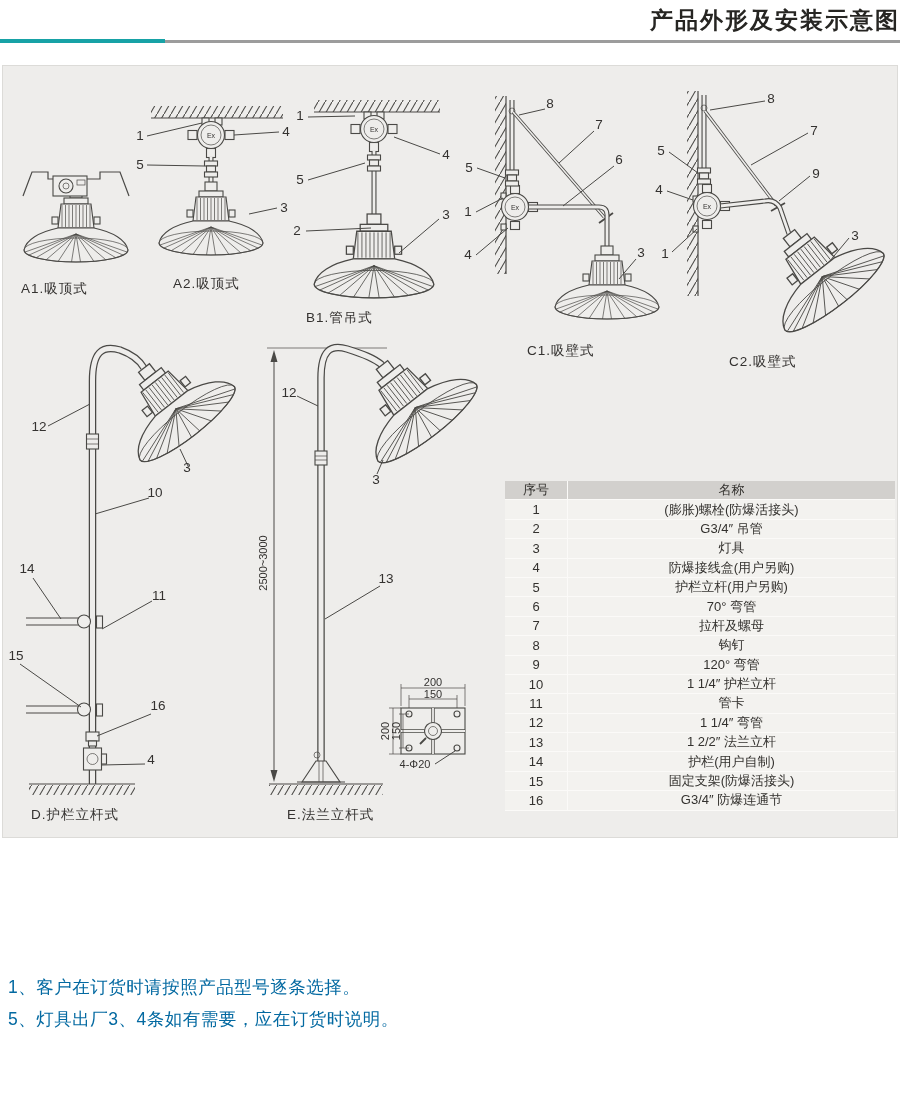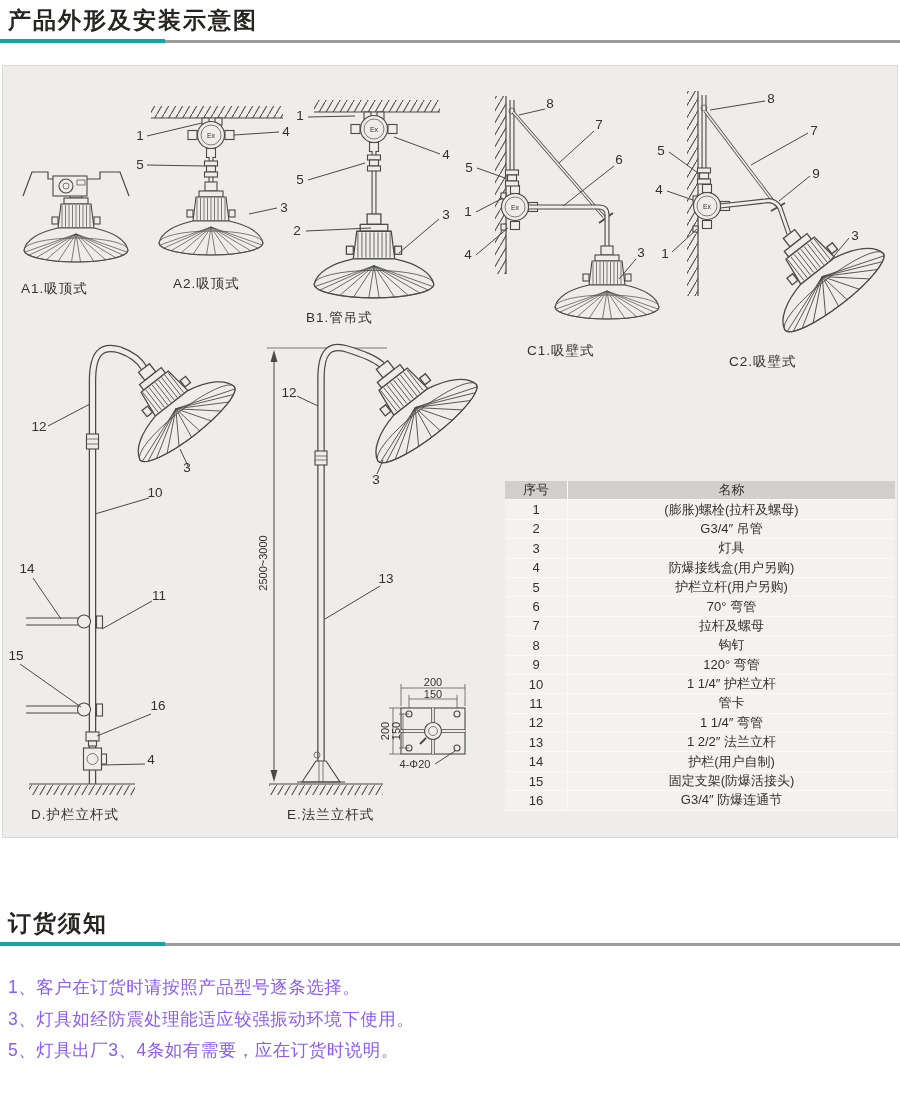--- a/index.html
+++ b/index.html
@@ -14,21 +14,21 @@
          background:#eeedeb;border:1px solid #dcdbd8;}
   .panel svg{position:absolute;left:0;top:0;}
   .table-wrap{position:absolute;left:502px;top:415px;width:390px;}
   .table-wrap table{width:100%;border-collapse:collapse;font-size:13px;color:#33312e;}
   .table-wrap th{background:#d2d0cd;font-weight:normal;}
   .table-wrap th,.table-wrap td{height:18.4px;text-align:center;padding:0;border-bottom:1px solid #fbfaf8;}
   .table-wrap th:first-child,.table-wrap td:first-child{width:62px;border-right:1px solid #fbfaf8;}
   .table-wrap td{background:#f3f2ef;}
   .sec2{top:903px;}
   .notes{position:absolute;left:8px;right:8px;top:972px;}
-  .note-line{font-size:17.5px;line-height:31.7px;color:#8b5cf6;letter-spacing:0.5px;}
+  .note-line{font-size:17.5px;line-height:31.7px;color:#0369a1;letter-spacing:0.5px;}
   
   .part{fill:#eeedeb;stroke:#4a4946;stroke-width:1.1;}
   .ln{stroke:#4a4946;stroke-width:1.2;fill:none;}
   .thin{stroke:#4a4946;stroke-width:0.7;fill:none;}
   .thin2{stroke:#4a4946;stroke-width:1.8;fill:none;}
   .pipe-o{stroke:#4a4946;stroke-width:5;fill:none;}
   .pipe-i{stroke:#eeedeb;stroke-width:2.8;fill:none;}
   .rod-o{stroke:#4a4946;stroke-width:3.2;fill:none;}
   .rod-i{stroke:#eeedeb;stroke-width:1.6;fill:none;}
   .pole-o{stroke:#4a4946;stroke-width:7.5;fill:none;}
@@ -40,21 +40,21 @@
   .callout{font-size:13.5px;fill:#343230;}
   .caption{font-size:13.5px;fill:#343230;letter-spacing:1px;}
   .dim{font-size:11px;fill:#343230;}
   .exlabel{font-size:7px;fill:#343230;}
 </style>
 </head>
 <body>
 
 <div class="page">
 
-  <div class="sec-head" style="top:0;">
+  <div class="sec-head" style="top:0;text-align:right;">
     <h1>产品外形及安装示意图</h1>
     <div class="rule">
       <div class="teal"></div>
       <div class="gray"></div>
     </div>
   </div>
 
   <div class="panel">
     <svg width="894" height="771" viewBox="0 0 894 771">
       <defs>
@@ -286,21 +286,21 @@
       <table>
         <thead>
           <tr>
             <th>序号</th>
             <th>名称</th>
           </tr>
         </thead>
         <tbody>
             <tr>
               <td>1</td>
-              <td>(膨胀)螺栓(拉杆及螺母)</td>
+              <td>(膨胀)螺栓(防爆活接头)</td>
             </tr>
             <tr>
               <td>2</td>
               <td>G3/4″ 吊管</td>
             </tr>
             <tr>
               <td>3</td>
               <td>灯具</td>
             </tr>
             <tr>
@@ -353,27 +353,19 @@
             </tr>
             <tr>
               <td>16</td>
               <td>G3/4″ 防爆连通节</td>
             </tr>
           </tbody>
       </table>
     </div>
   </div>
 
-  <div class="sec-head sec2">
-    <h1>订货须知</h1>
-    <div class="rule">
-      <div class="teal"></div>
-      <div class="gray"></div>
-    </div>
-  </div>
 
   <div class="notes">
       <div class="note-line">1、客户在订货时请按照产品型号逐条选择。</div>
-      <div class="note-line">3、灯具如经防震处理能适应较强振动环境下使用。</div>
       <div class="note-line">5、灯具出厂3、4条如有需要，应在订货时说明。</div>
     </div>
 
 </div>
 
 </body></html>

